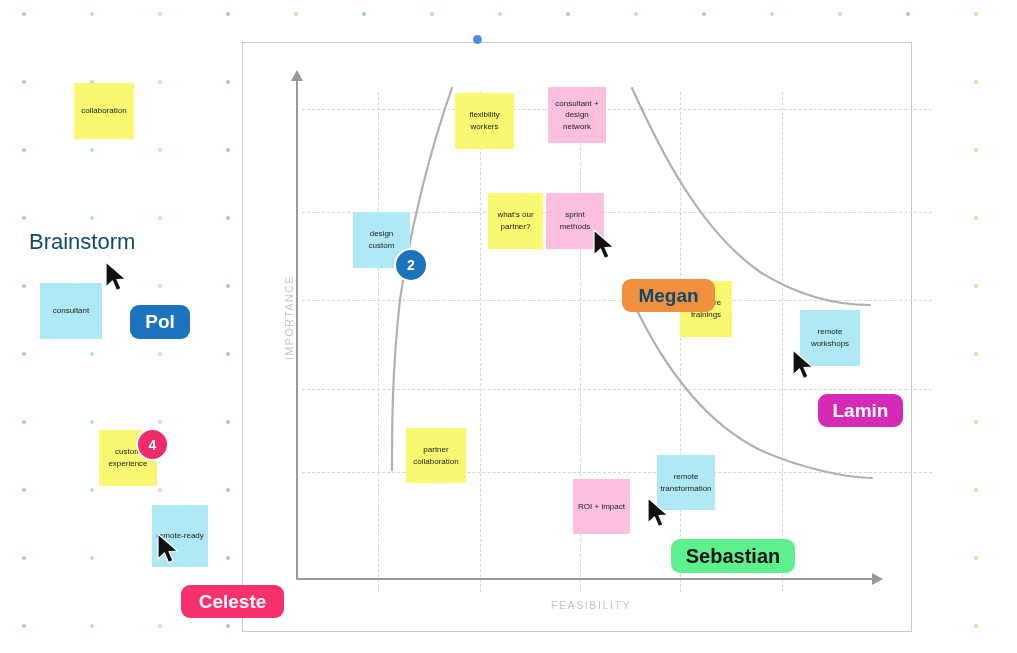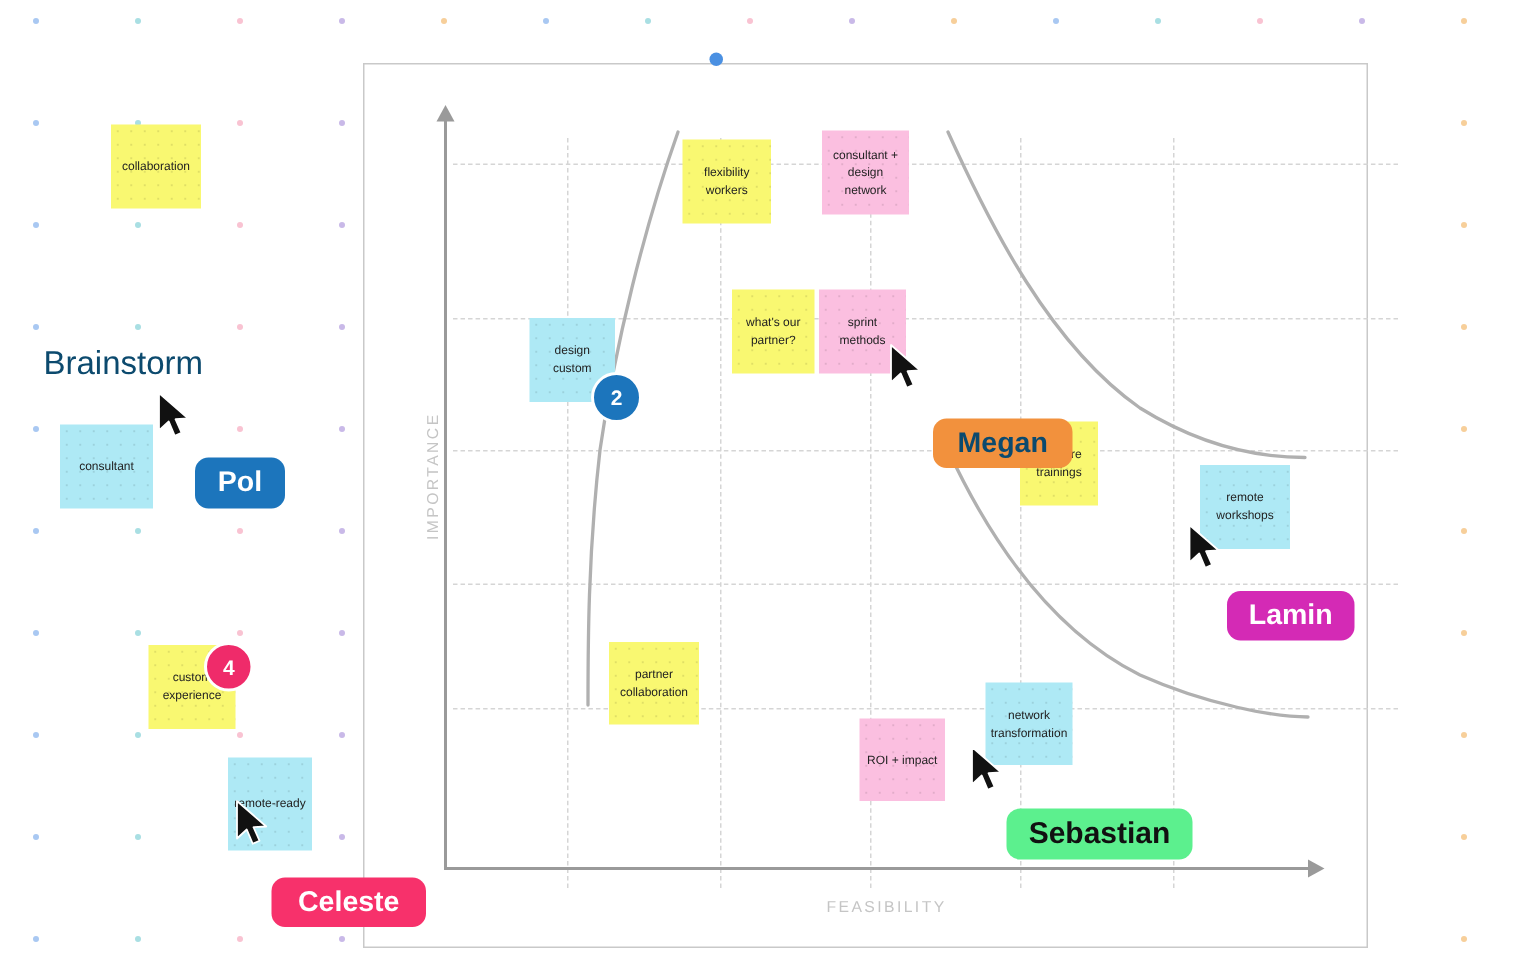--- a/index.html
+++ b/index.html
@@ -350,21 +350,21 @@
       <div class="note" style="left: 757px; top: 310px; width: 60px; height: 56px; background-color: rgb(174, 233, 245); margin-left: 43px;">
         <span>remote workshops</span>
       </div>
       <div class="note" style="left: 406px; top: 428px; width: 60px; height: 55px; background-color: rgb(249, 248, 113);">
         <span>partner collaboration</span>
       </div>
       <div class="note" style="left: 573px; top: 479px; width: 57px; height: 55px; background-color: rgb(251, 191, 224);">
         <span>ROI + impact</span>
       </div>
       <div class="note" style="left: 657px; top: 455px; width: 58px; height: 55px; background-color: rgb(174, 233, 245);">
-        <span>network transformation</span>
+        <span>remote transformation</span>
       </div>
     </div>
 
   <div id="badges-layer">
       <div class="note-badge" style="left: 394px; top: 248px; width: 34px; height: 34px; background: rgb(28, 117, 188);">2</div>
       <div class="note-badge" style="left: 136px; top: 428px; width: 33px; height: 33px; background: rgb(239, 43, 106);">4</div>
     </div>
 
   <div id="collab-layer">
       <svg class="cursor" viewBox="0 0 26 32" style="left: 104px; top: 261px;">

